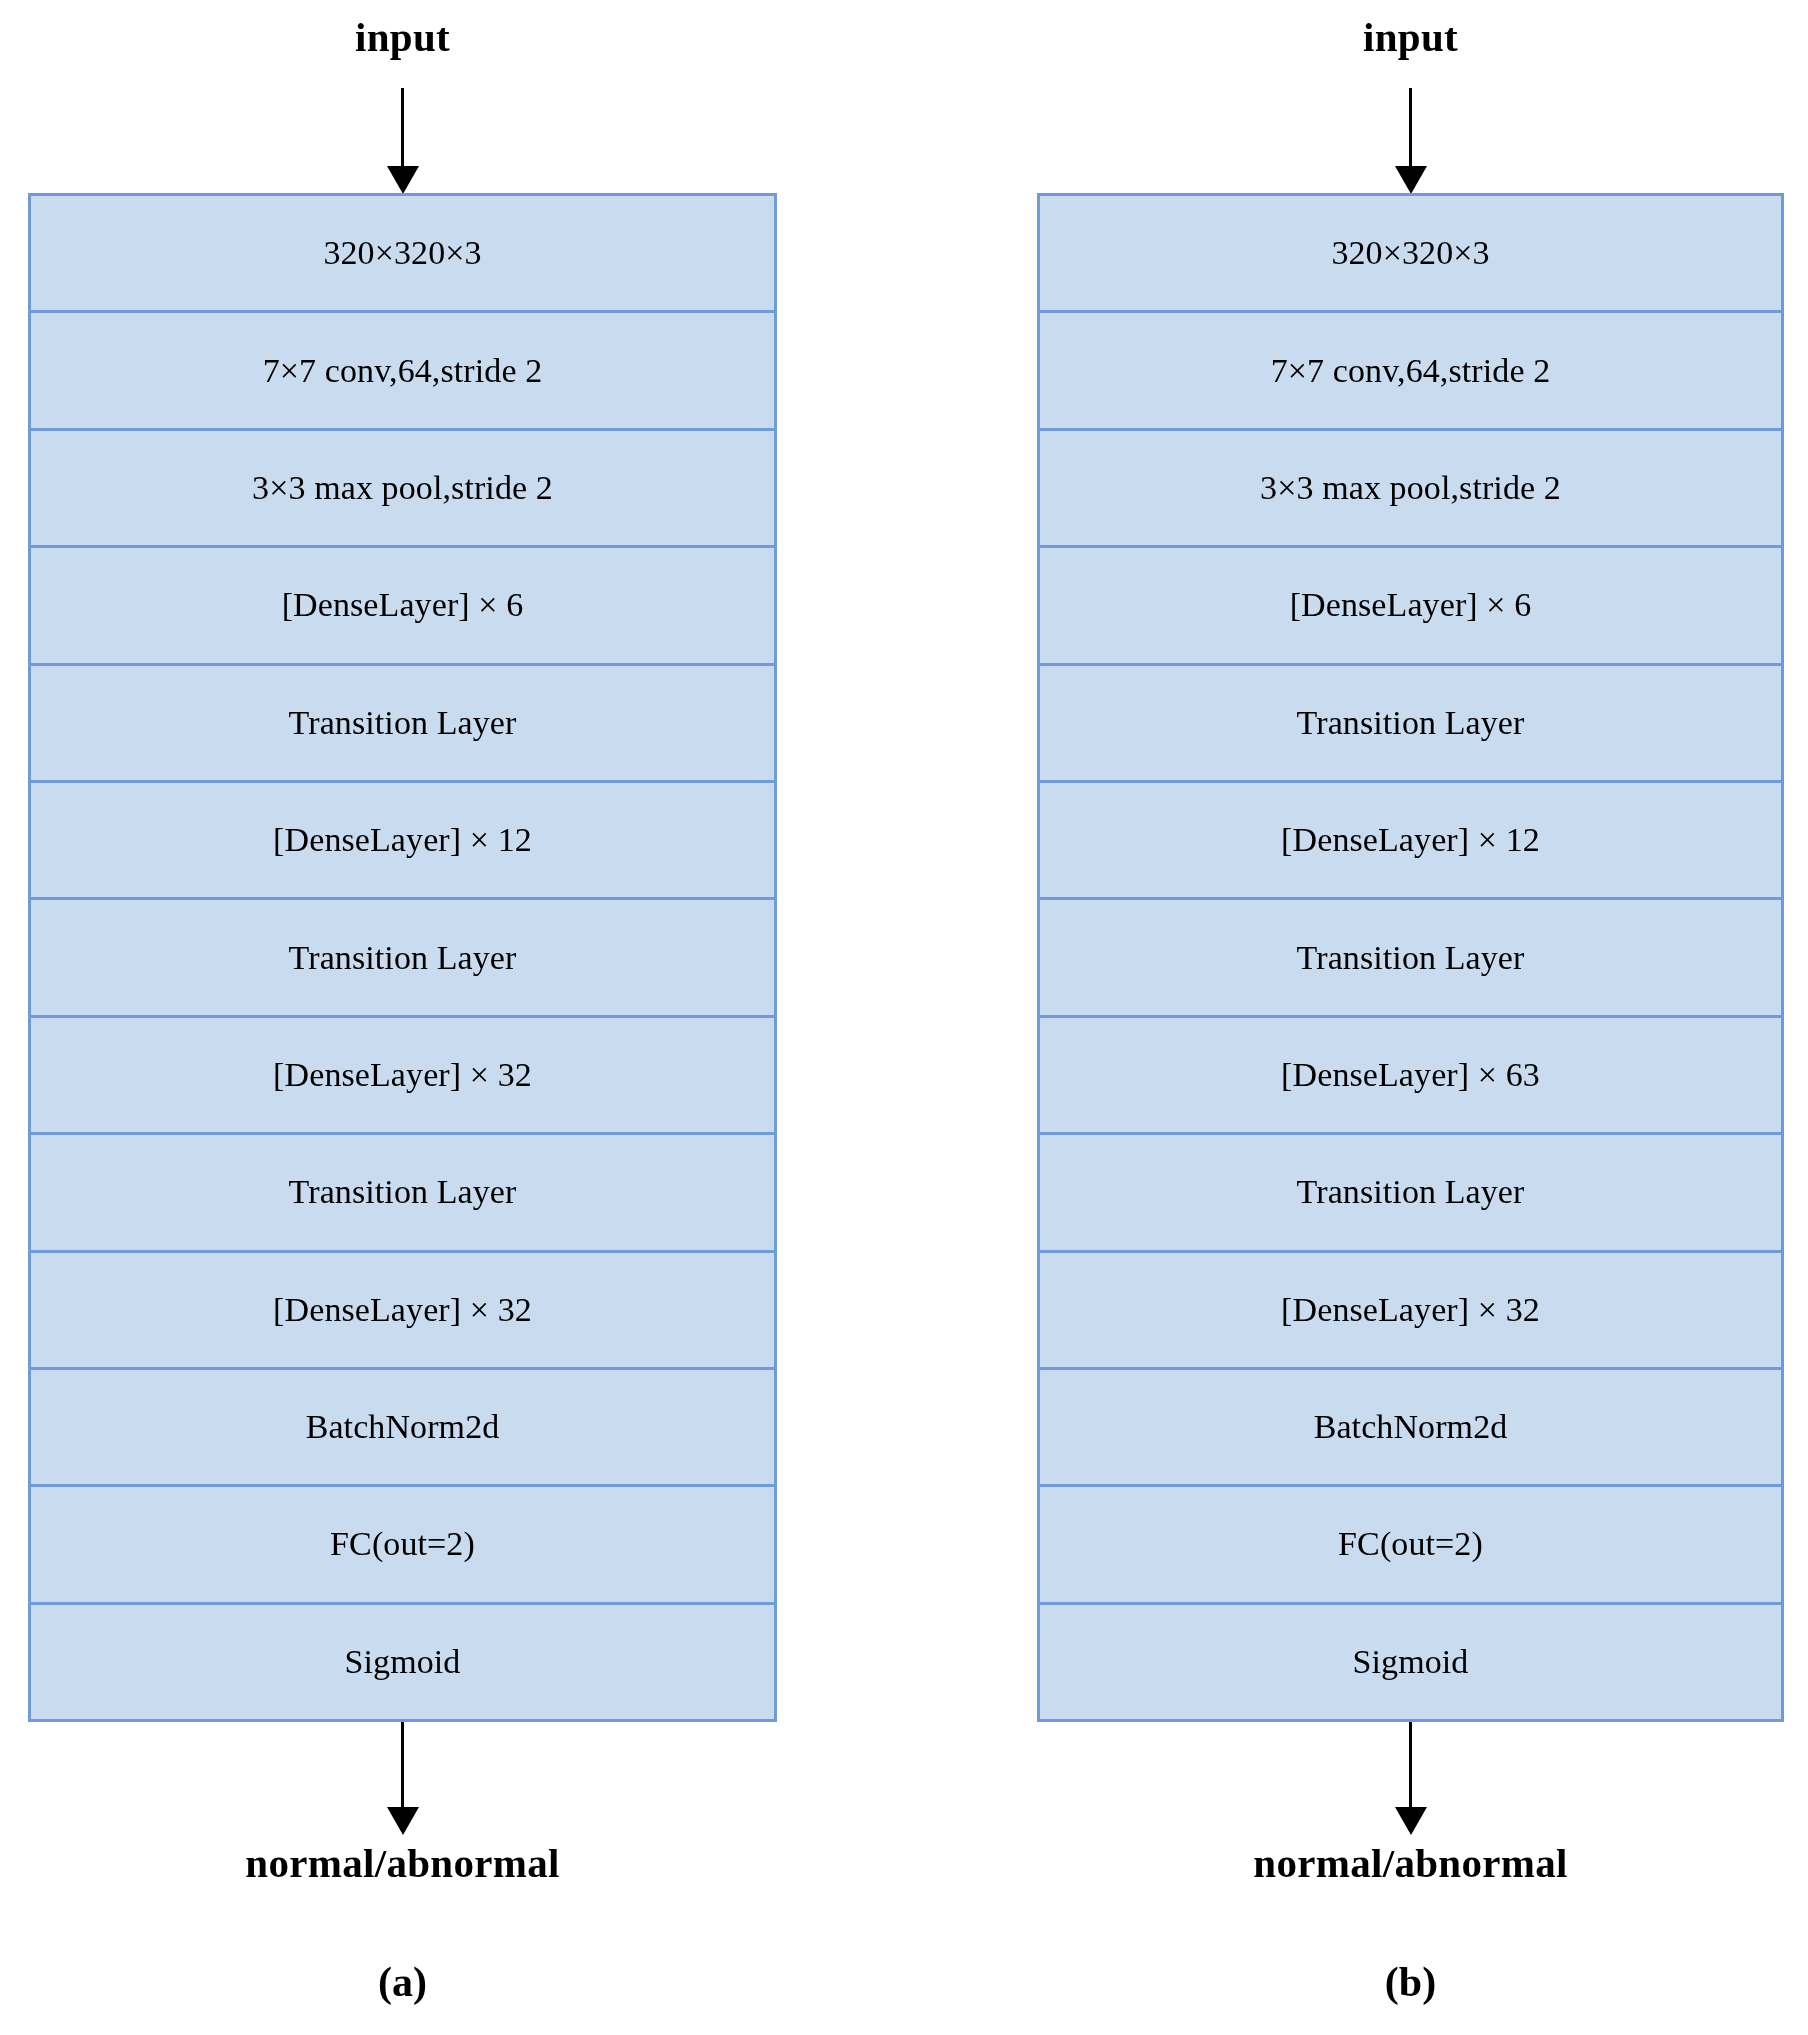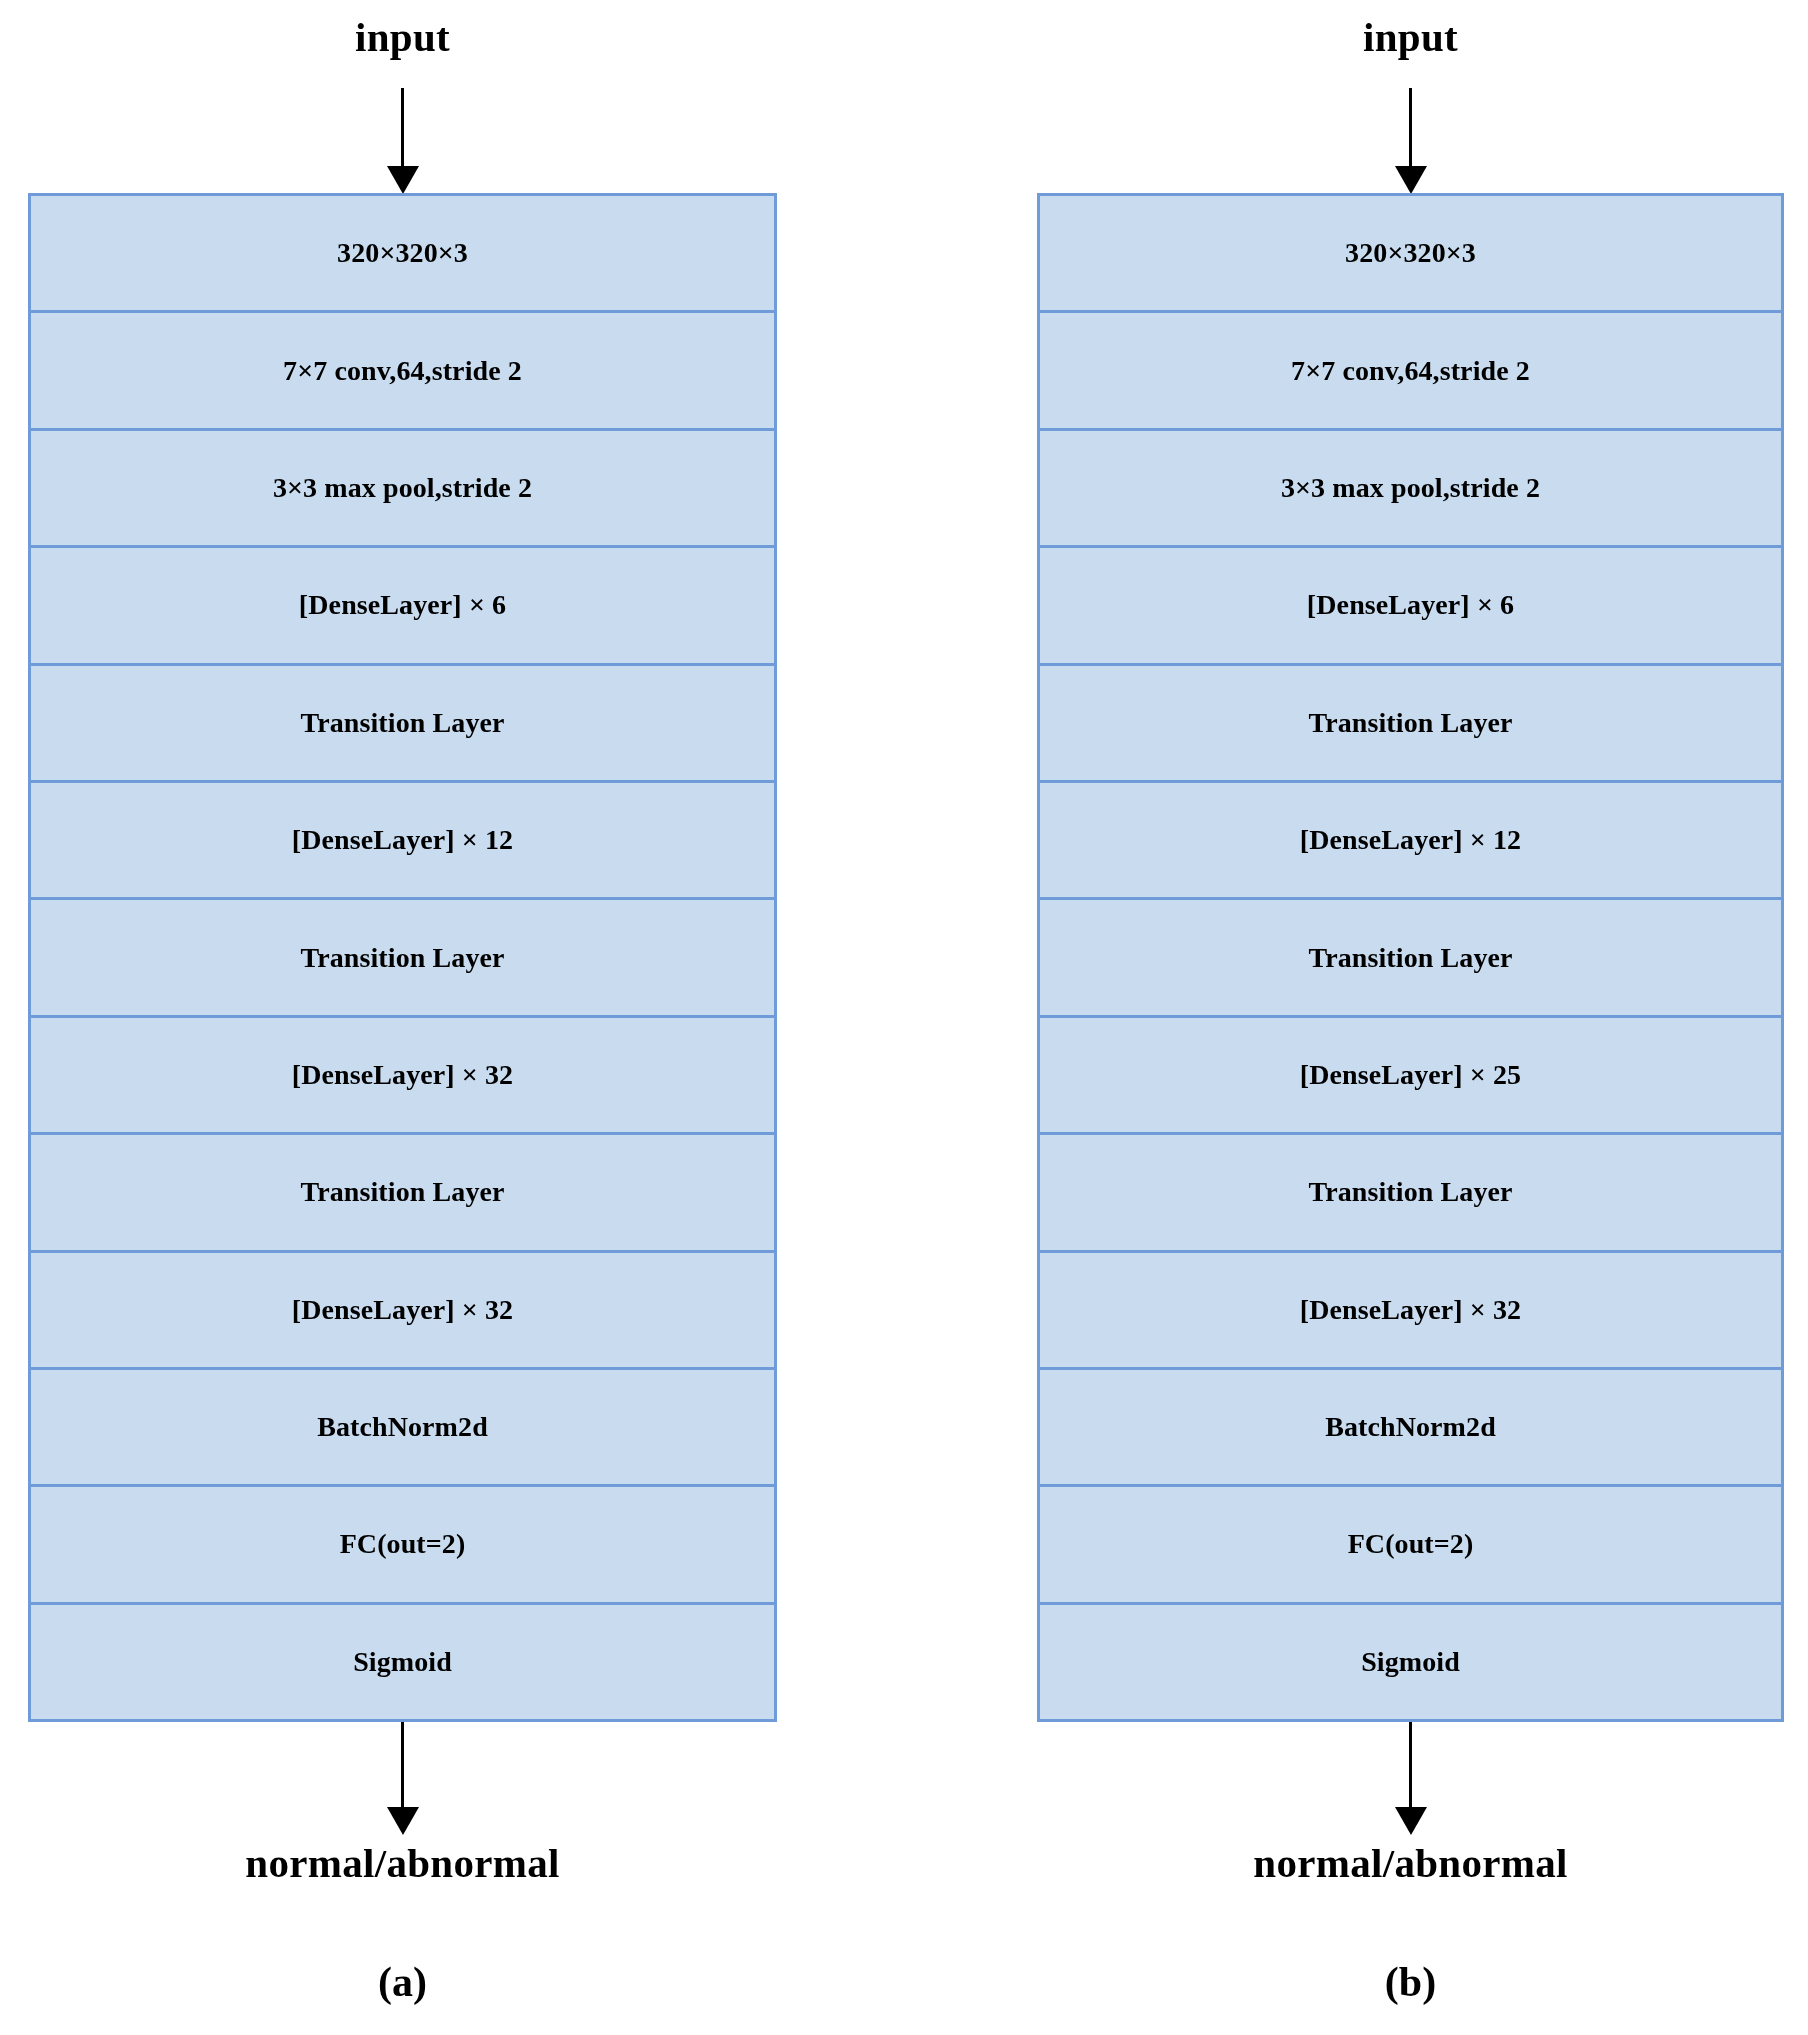--- a/index.html
+++ b/index.html
@@ -106,22 +106,22 @@
   }
   .layer-box {
     flex: 1 1 0;
     box-sizing: border-box;
     border-bottom: 3.1px solid #6f9bd8;
     background: #c9dcef;
     display: flex;
     align-items: center;
     justify-content: center;
     text-align: center;
-    font-size: 28px;
-    font-weight: bold;
+    font-size: 34px;
+    font-weight: normal;
     line-height: 1;
     white-space: nowrap;
     letter-spacing: 0.1px;
   }
   .layer-box:last-child { border-bottom: none; }
 </style>
 </head>
 <body>
 
 <div class="figure">
@@ -171,21 +171,21 @@
     </div>
 
     <div class="stack">
       <div class="layer-box">320×320×3</div>
       <div class="layer-box">7×7 conv,64,stride 2</div>
       <div class="layer-box">3×3 max pool,stride 2</div>
       <div class="layer-box">[DenseLayer] × 6</div>
       <div class="layer-box">Transition  Layer</div>
       <div class="layer-box">[DenseLayer] × 12</div>
       <div class="layer-box">Transition  Layer</div>
-      <div class="layer-box">[DenseLayer] × 25</div>
+      <div class="layer-box">[DenseLayer] × 63</div>
       <div class="layer-box">Transition  Layer</div>
       <div class="layer-box">[DenseLayer] × 32</div>
       <div class="layer-box">BatchNorm2d</div>
       <div class="layer-box">FC(out=2)</div>
       <div class="layer-box">Sigmoid</div>
     </div>
 
     <div class="arrow bottom-arrow">
       <div class="shaft"></div>
       <div class="head"></div>

